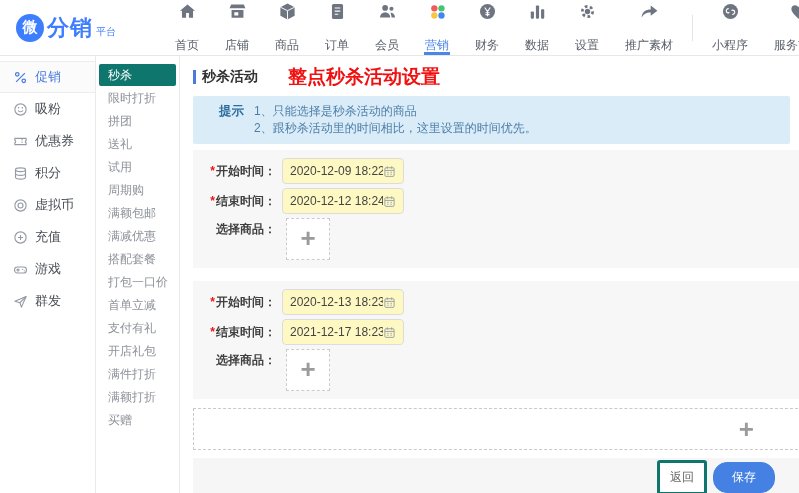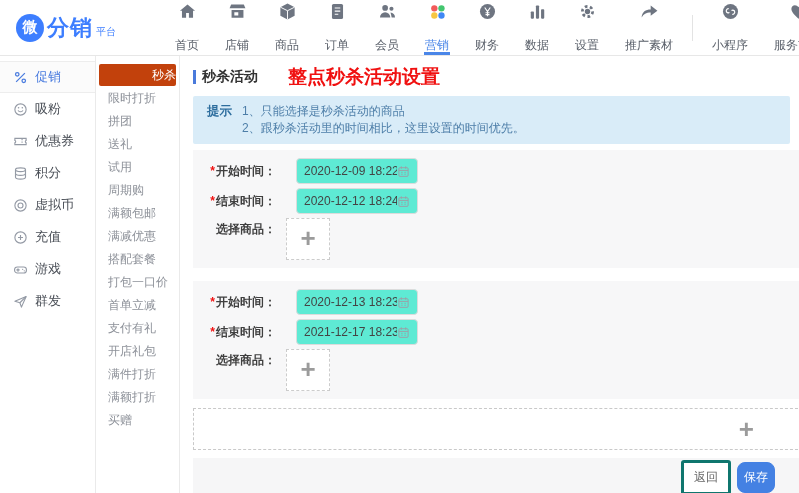--- a/index.html
+++ b/index.html
@@ -30,56 +30,56 @@
   .sidebar1 { width: 96px; border-right: 1px solid #eaeaea; padding-top: 5px; flex-shrink: 0; }
   .s1-item { height: 32px; display: flex; align-items: center; padding-left: 13px; gap: 7px;
     color: #4a4f57; font-size: 13px; cursor: pointer; white-space: nowrap; }
   .s1-ic { color: #949aa5; height: 15px; display: flex; align-items: center; }
   .s1-ic svg { width: 15px; height: 15px; display: block; }
   .s1-item.active { color: #4a7cdf; background: #fbfbfb; border-top: 1px solid #ededed; border-bottom: 1px solid #ededed; }
   .s1-item.active .s1-ic { color: #4a7cdf; }
   .sidebar2 { width: 84px; border-right: 1px solid #eaeaea; padding-top: 8px; flex-shrink: 0; }
   .s2-item { height: 22px; line-height: 22px; margin: 0 3px 1px; padding-left: 9px; color: #8d9199;
     font-size: 12px; cursor: pointer; border-radius: 2px; white-space: nowrap; }
-  .s2-item.active { background: #c2410c; color: #fff; text-align: right; }
+  .s2-item.active { background: #0f766e; color: #fff; }
   
   .content { flex: 1; padding: 10px 0 0 13px; display: flex; flex-direction: column; overflow: hidden; }
   .page-head { display: flex; align-items: center; margin-bottom: 8px; height: 22px; }
   .head-bar { width: 3px; height: 14px; background: #4a7adb; margin-right: 6px; flex-shrink: 0; }
   .head-title { font-size: 14px; font-weight: bold; color: #333; }
   .head-sub { font-size: 19px; font-weight: 600; color: #f01010; margin-left: 30px; }
-  .tip-box { background: #d9ecf8; padding: 7px 14px; display: flex; margin-right: 9px; border-radius: 2px; }
+  .tip-box { background: #d9ecf8; padding: 7px 26px; display: flex; margin-right: 9px; border-radius: 2px; }
   .tip-label { font-weight: bold; color: #2e6e9e; margin-right: 10px; font-size: 12.5px; line-height: 17px; }
   .tip-lines { color: #4d7ea8; line-height: 17px; }
   .form-block { background: #f7f7f8; margin-top: 6px; padding: 8px 0 8px 13px; }
   .form-block + .form-block { margin-top: 13px; }
   .form-row { display: flex; align-items: center; margin-bottom: 4px; }
   .form-row:last-child { margin-bottom: 0; }
   .form-label { width: 70px; text-align: right; font-weight: bold; color: #3f3f3f; flex-shrink: 0; }
   .req { color: #f01010; margin-right: 1px; }
-  .date-input { display: flex; align-items: center; background: #5eead4; border: 1px solid #dcdcdc; border-radius: 4px;
-    height: 26px; width: 122px; margin-left: 20px; padding: 0 7px; cursor: pointer; }
+  .date-input { display: flex; align-items: center; background: #fef9c3; border: 1px solid #dcdcdc; border-radius: 4px;
+    height: 26px; width: 122px; margin-left: 6px; padding: 0 7px; cursor: pointer; }
   .date-input input { border: none; outline: none; flex: 1; font-size: 12px; color: #444; width: 80px;
     background: transparent; font-family: inherit; cursor: pointer; }
   .cal-icon { height: 13px; display: flex; align-items: center; }
   .cal-icon svg { width: 13px; height: 13px; display: block; }
   .goods-row { align-items: flex-start; margin-top: 4px; }
   .goods-row .form-label { margin-top: 3px; }
   .goods-add { width: 44px; height: 42px; margin-left: 10px; border: 1px dashed #ccc; background: #fff;
     color: #9b9b9b; font-size: 26px; font-weight: bold; cursor: pointer; display: flex; align-items: center;
     justify-content: center; line-height: 1; font-family: inherit; padding-bottom: 3px; }
   .add-row { margin-top: 9px; height: 42px; border: 1px dashed #c9c9c9; background: #fff; display: flex;
     align-items: center; justify-content: flex-end; padding-right: 48px; cursor: pointer; margin-right: -4px; flex-shrink: 0; }
   .plus-glyph { color: #9b9b9b; font-size: 26px; font-weight: bold; line-height: 1; }
   .footer-bar { margin-top: 8px; background: #f6f6f7; height: 38px; display: flex; align-items: center;
     justify-content: flex-end; gap: 6px; padding-right: 24px; flex-shrink: 0; }
   .btn-back { background: #fff; border: 3px solid #0f766e; color: #666; font-size: 12px; padding: 6px 10px;
     border-radius: 3px; cursor: pointer; font-family: inherit; }
-  .btn-save { background: #4481e3; border: 1px solid #4481e3; color: #fff; font-size: 12px; padding: 6px 6px;
-    border-radius: 8px; cursor: pointer; font-family: inherit; }
+  .btn-save { background: #4481e3; border: 1px solid #4481e3; color: #fff; font-size: 12px; padding: 6px 18px;
+    border-radius: 14px; cursor: pointer; font-family: inherit; }
 </style>
 </head>
 <body>
 
 <header class="topnav">
   <div class="logo">
     <span class="logo-badge">微</span>
     <span class="logo-name">分销</span>
     <span class="logo-suffix">平台</span>
   </div>

